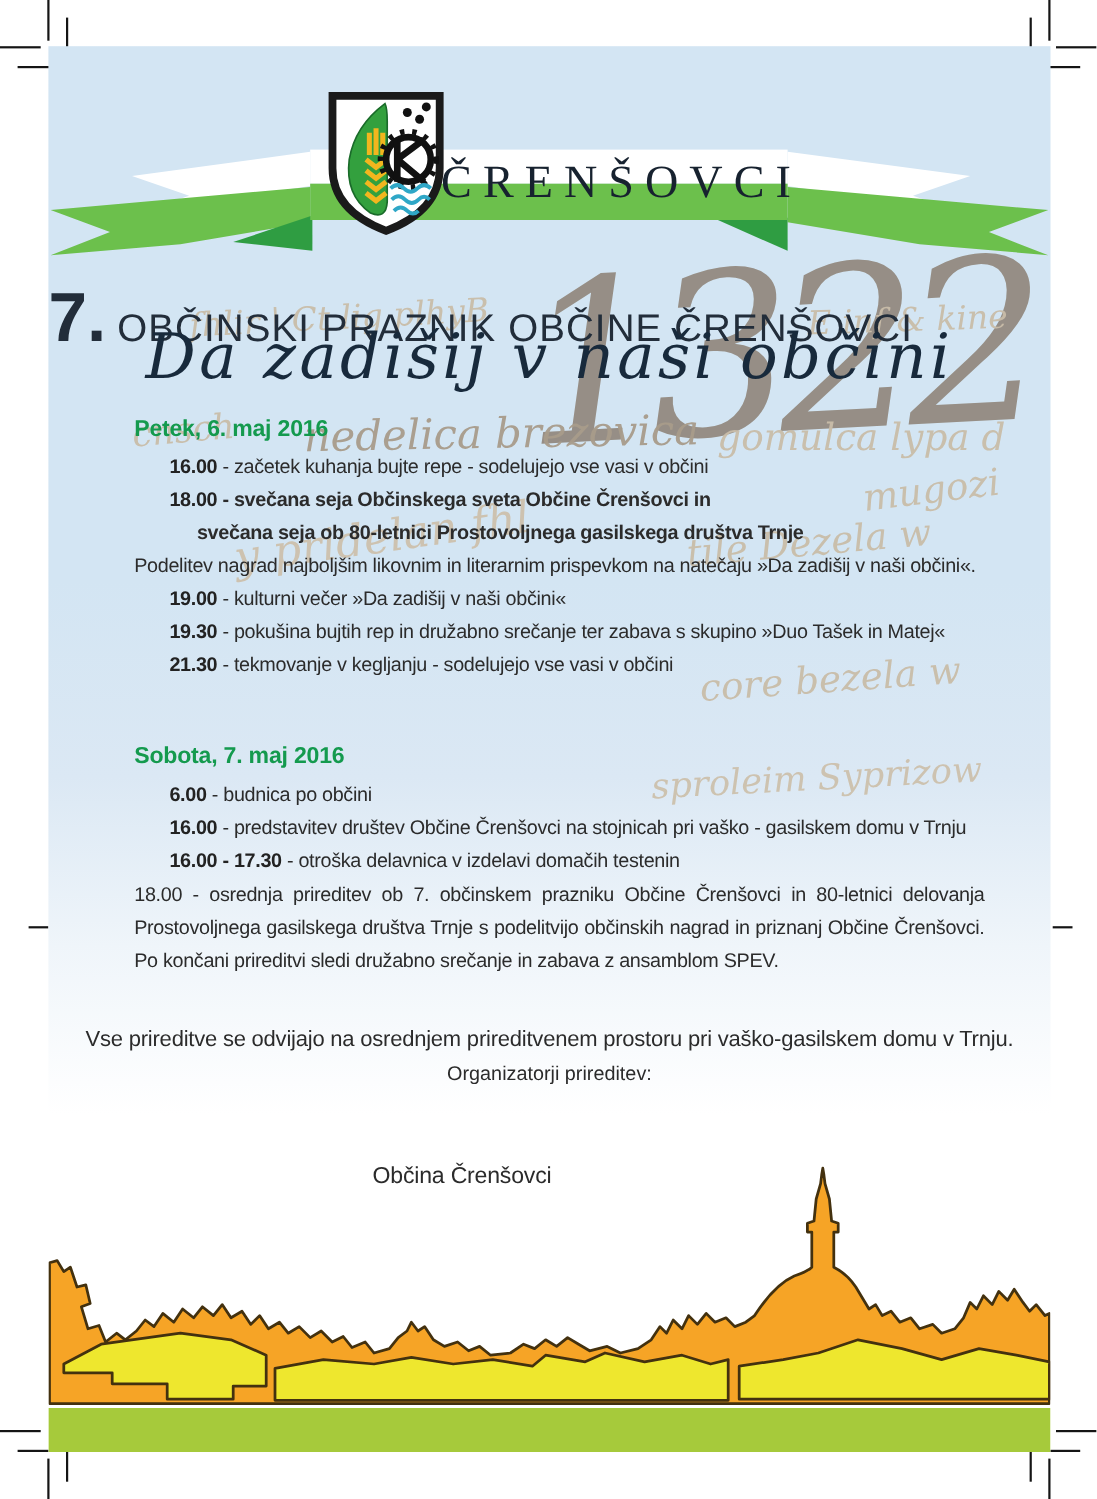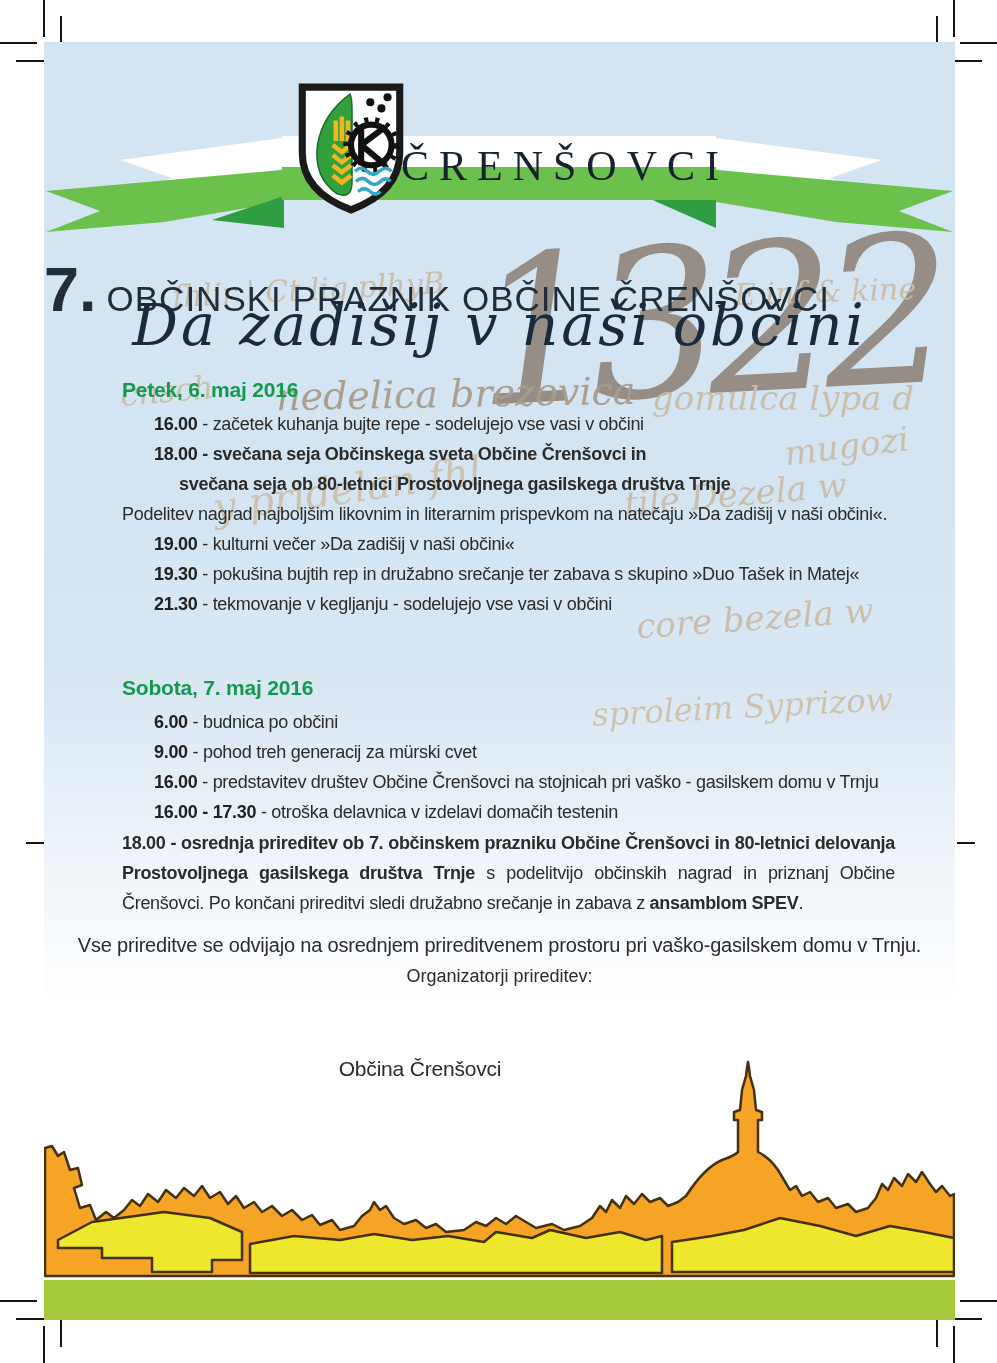--- a/index.html
+++ b/index.html
@@ -30,21 +30,21 @@
   
   .day-block{position:absolute;left:78px;right:60px;z-index:4;color:#2b2b2b;}
   #friday{top:336px;}
   #saturday{top:634px;}
   .day-heading{margin:0 0 7px 0;font-size:21px;font-weight:bold;color:#149a4e;letter-spacing:-0.2px;}
   .evt{font-size:18px;line-height:30px;letter-spacing:-0.3px;white-space:nowrap;}
   .evt .time{font-weight:bold;color:#222;margin-left:32px;}
   .evt.bold{font-weight:bold;}
   .evt.cont{padding-left:57px;}
   .main-par{font-size:18px;line-height:30px;letter-spacing:-0.3px;text-align:justify;margin-top:1px;}
-  .main-par .b{font-weight:bold;}
+  .main-par .b{font-weight:normal;}
   
   .closing{position:absolute;left:0;top:892px;width:100%;text-align:center;z-index:4;color:#2b2b2b;}
   .closing .line1{font-size:20px;letter-spacing:-0.2px;}
   .closing .org-label{font-size:18px;margin-top:9px;}
   .closing .orgs{font-size:17.5px;margin-top:7px;letter-spacing:-0.2px;}
   
   .invitation{position:absolute;left:176px;top:1010px;width:400px;text-align:center;z-index:5;
     font-size:21px;line-height:34px;color:#2b2b2b;letter-spacing:-0.2px;}
   
   .skyline{position:absolute;left:0;top:1018px;z-index:2;}
@@ -150,21 +150,20 @@
           <div class="evt"><span class="time">19.00</span> - <span>kulturni večer »Da zadišij v naši občini«</span></div>
           <div class="evt"><span class="time">19.30</span> - <span>pokušina bujtih rep in družabno srečanje ter zabava s skupino »Duo Tašek in Matej«</span></div>
           <div class="evt"><span class="time">21.30</span> - <span>tekmovanje v kegljanju - sodelujejo vse vasi v občini</span></div>
         </div>
     </div>
 
     <div class="day-block" id="saturday">
       <h3 class="day-heading">Sobota, 7. maj 2016</h3>
       <div id="saturday-events">
           <div class="evt"><span class="time">6.00</span> - <span>budnica po občini</span></div>
-          <div class="evt"><span class="time">9.00</span> - <span>pohod treh generacij za mürski cvet</span></div>
           <div class="evt"><span class="time">16.00</span> - <span>predstavitev društev Občine Črenšovci na stojnicah pri vaško - gasilskem domu v Trnju</span></div>
           <div class="evt"><span class="time">16.00 - 17.30</span> - <span>otroška delavnica v izdelavi domačih testenin</span></div>
         </div>
       <div class="main-par" id="main-par"><span class="b">18.00 - osrednja prireditev ob 7. občinskem prazniku Občine Črenšovci in 80-letnici delovanja Prostovoljnega gasilskega društva Trnje</span><span> s podelitvijo občinskih nagrad in priznanj Občine Črenšovci. Po končani prireditvi sledi družabno srečanje in zabava z </span><span class="b">ansamblom SPEV</span><span>.</span></div>
     </div>
 
     <div class="closing">
       <div class="line1">Vse prireditve se odvijajo na osrednjem prireditvenem prostoru pri vaško-gasilskem domu v Trnju.</div>
       <div class="org-label">Organizatorji prireditev:</div>
     </div>

